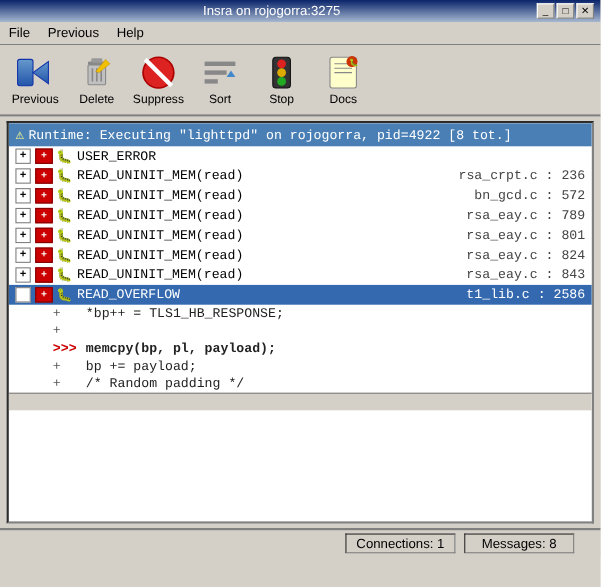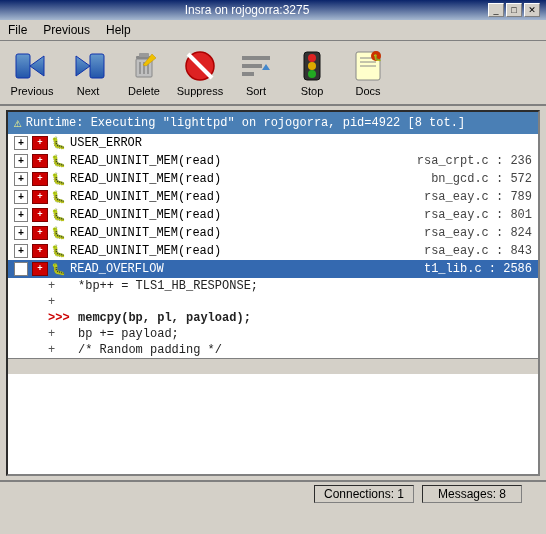--- a/index.html
+++ b/index.html
@@ -232,35 +232,20 @@
             <stop offset="100%" stop-color="#2255aa"></stop>
           </linearGradient>
         </defs>
         <rect x="2" y="6" width="14" height="24" rx="2" fill="url(#btnGrad)" stroke="#1133aa" stroke-width="1"></rect>
         <polygon points="16,18 30,8 30,28" fill="url(#btnGrad)" stroke="#1133aa" stroke-width="1"></polygon>
       </svg>
     </div>
     <span class="tool-label">Previous</span>
   </div>
 
-  <div class="tool-btn">
-    <div class="tool-icon">
-      <svg width="36" height="36" viewBox="0 0 36 36">
-        <defs>
-          <linearGradient id="btnGrad2" x1="0" y1="0" x2="0" y2="1">
-            <stop offset="0%" stop-color="#6699cc"></stop>
-            <stop offset="100%" stop-color="#2255aa"></stop>
-          </linearGradient>
-        </defs>
-        <polygon points="6,8 20,18 6,28" fill="url(#btnGrad2)" stroke="#1133aa" stroke-width="1"></polygon>
-        <rect x="20" y="6" width="14" height="24" rx="2" fill="url(#btnGrad2)" stroke="#1133aa" stroke-width="1"></rect>
-      </svg>
-    </div>
-    <span class="tool-label">Next</span>
-  </div>
 
   <div class="tool-btn">
     <div class="tool-icon">
       <svg width="36" height="36" viewBox="0 0 36 36">
         <rect x="10" y="8" width="16" height="3" rx="1" fill="#888"></rect>
         <rect x="13" y="5" width="10" height="4" rx="1" fill="#999"></rect>
         <rect x="10" y="11" width="16" height="18" rx="1" fill="#c0c0c0" stroke="#888" stroke-width="1"></rect>
         <line x1="14" y1="14" x2="14" y2="26" stroke="#888" stroke-width="1.5"></line>
         <line x1="18" y1="14" x2="18" y2="26" stroke="#888" stroke-width="1.5"></line>
         <line x1="22" y1="14" x2="22" y2="26" stroke="#888" stroke-width="1.5"></line>

